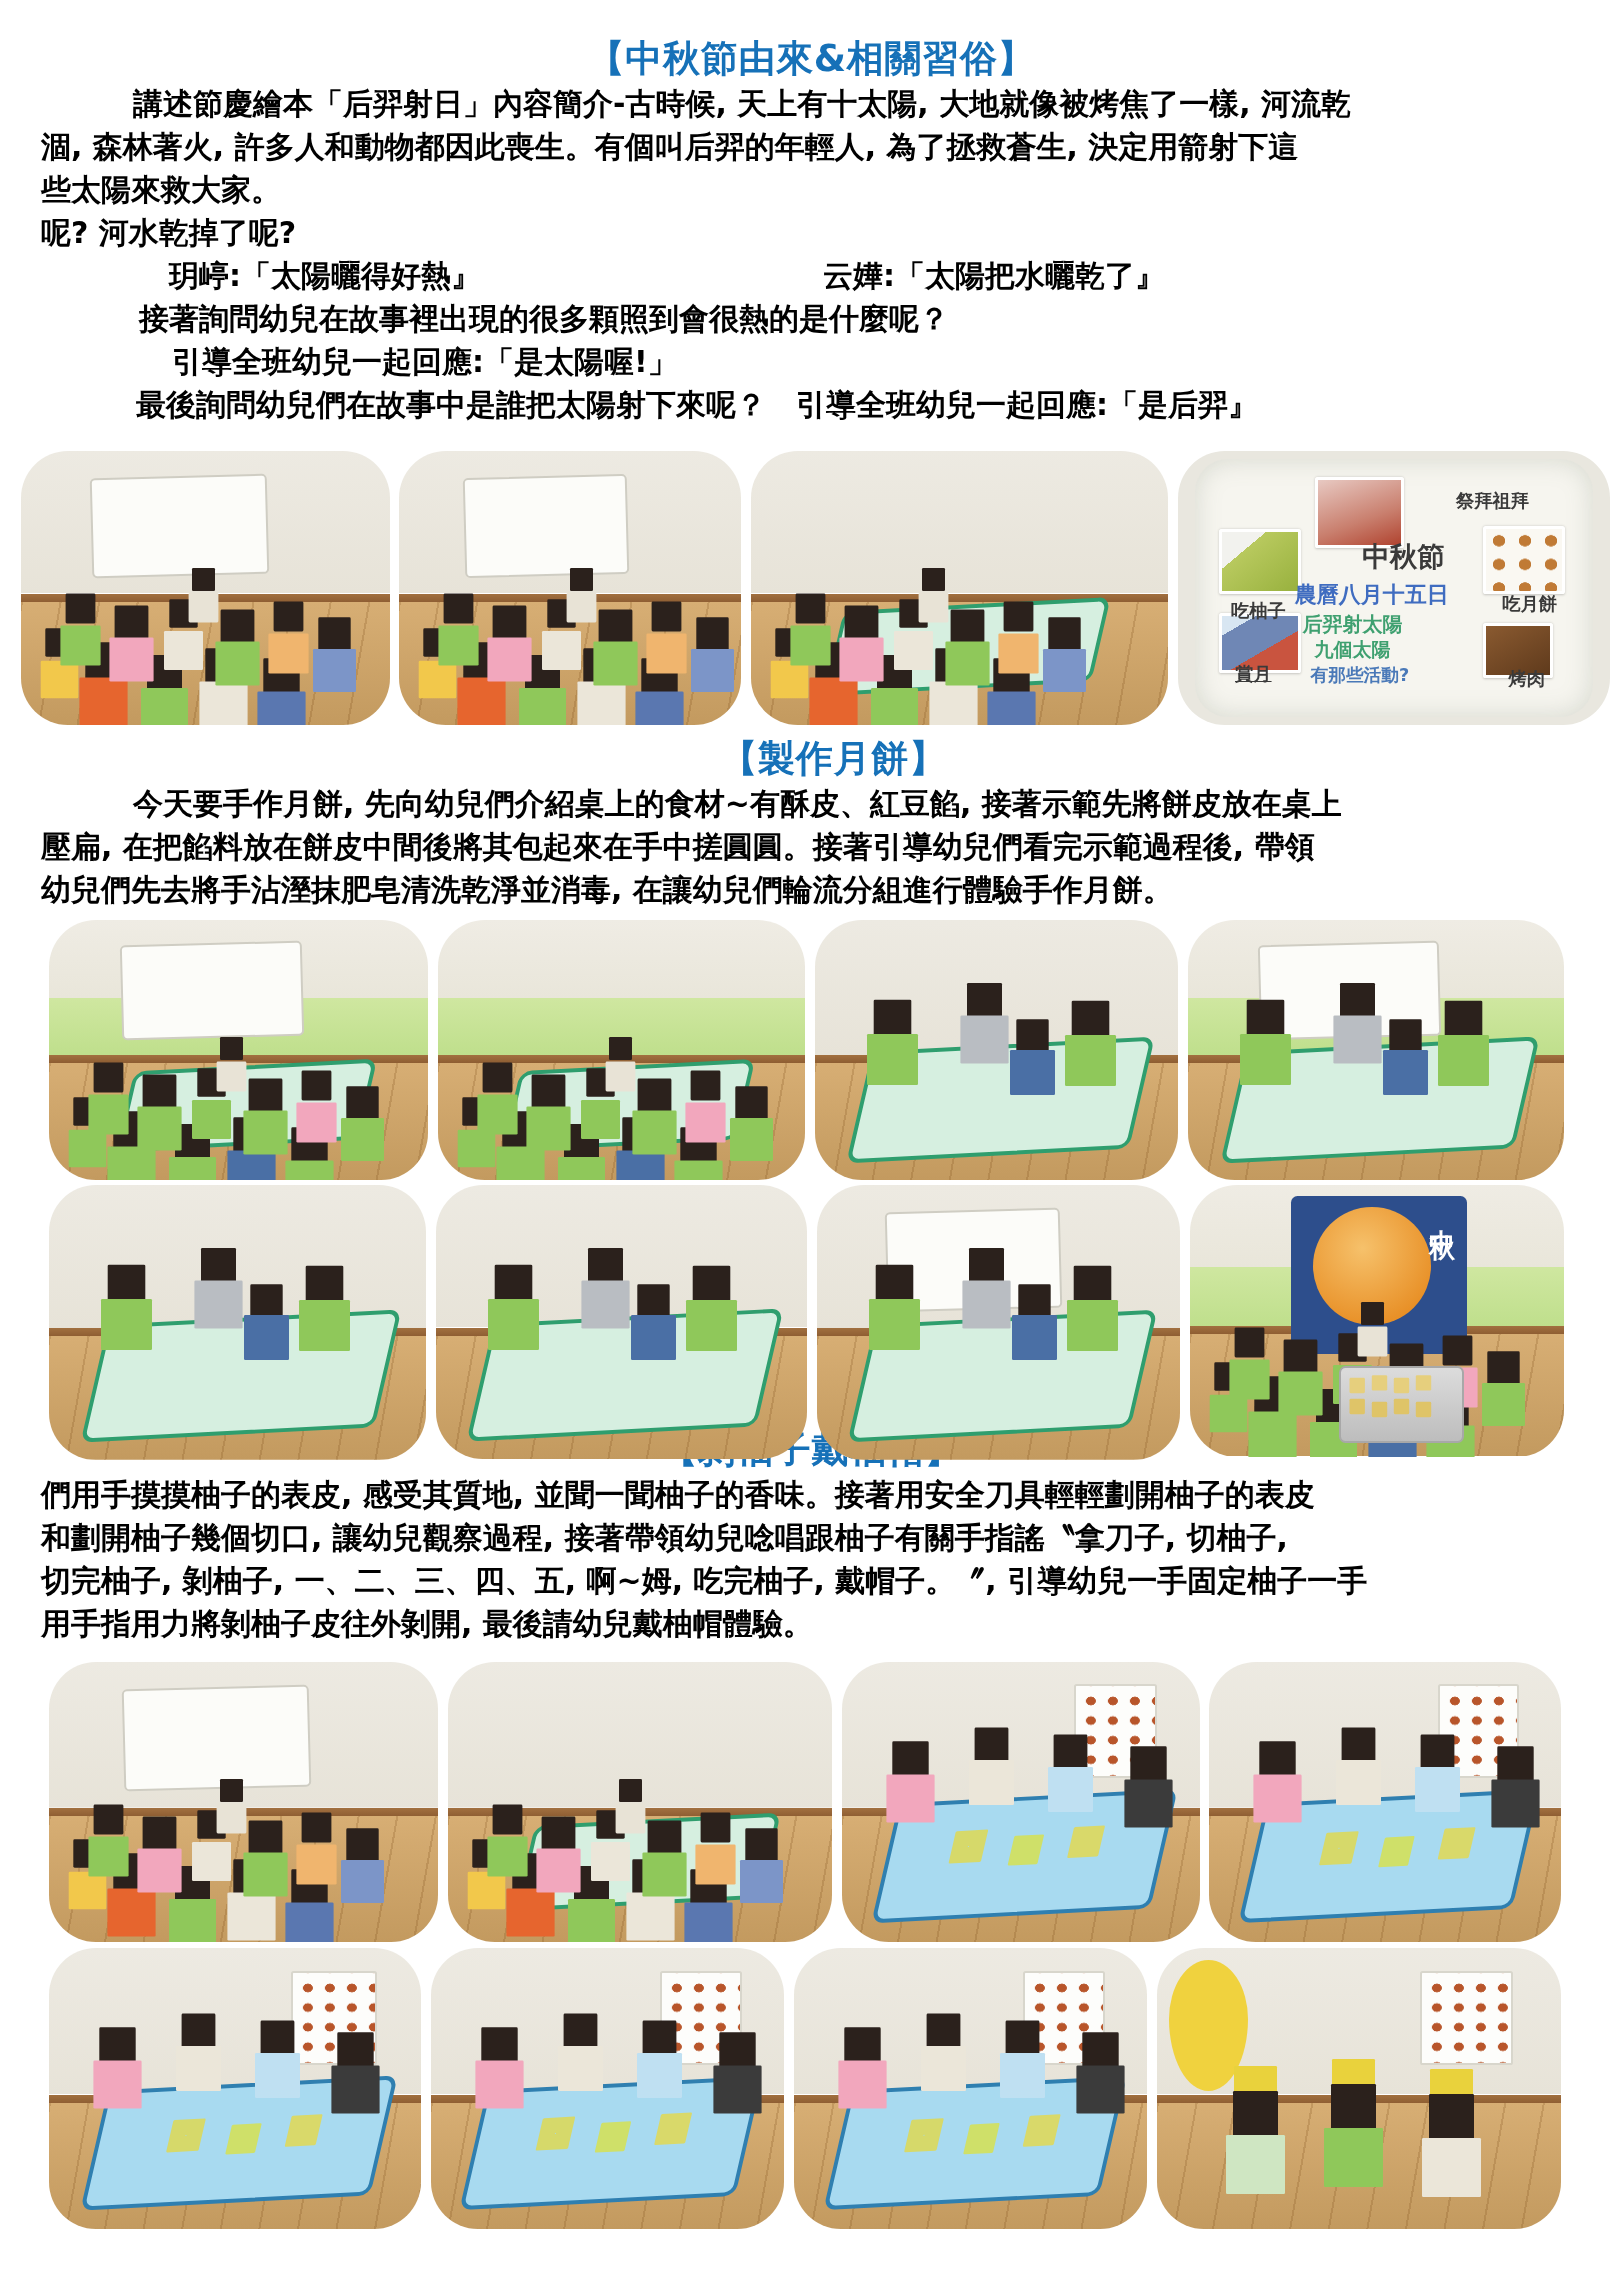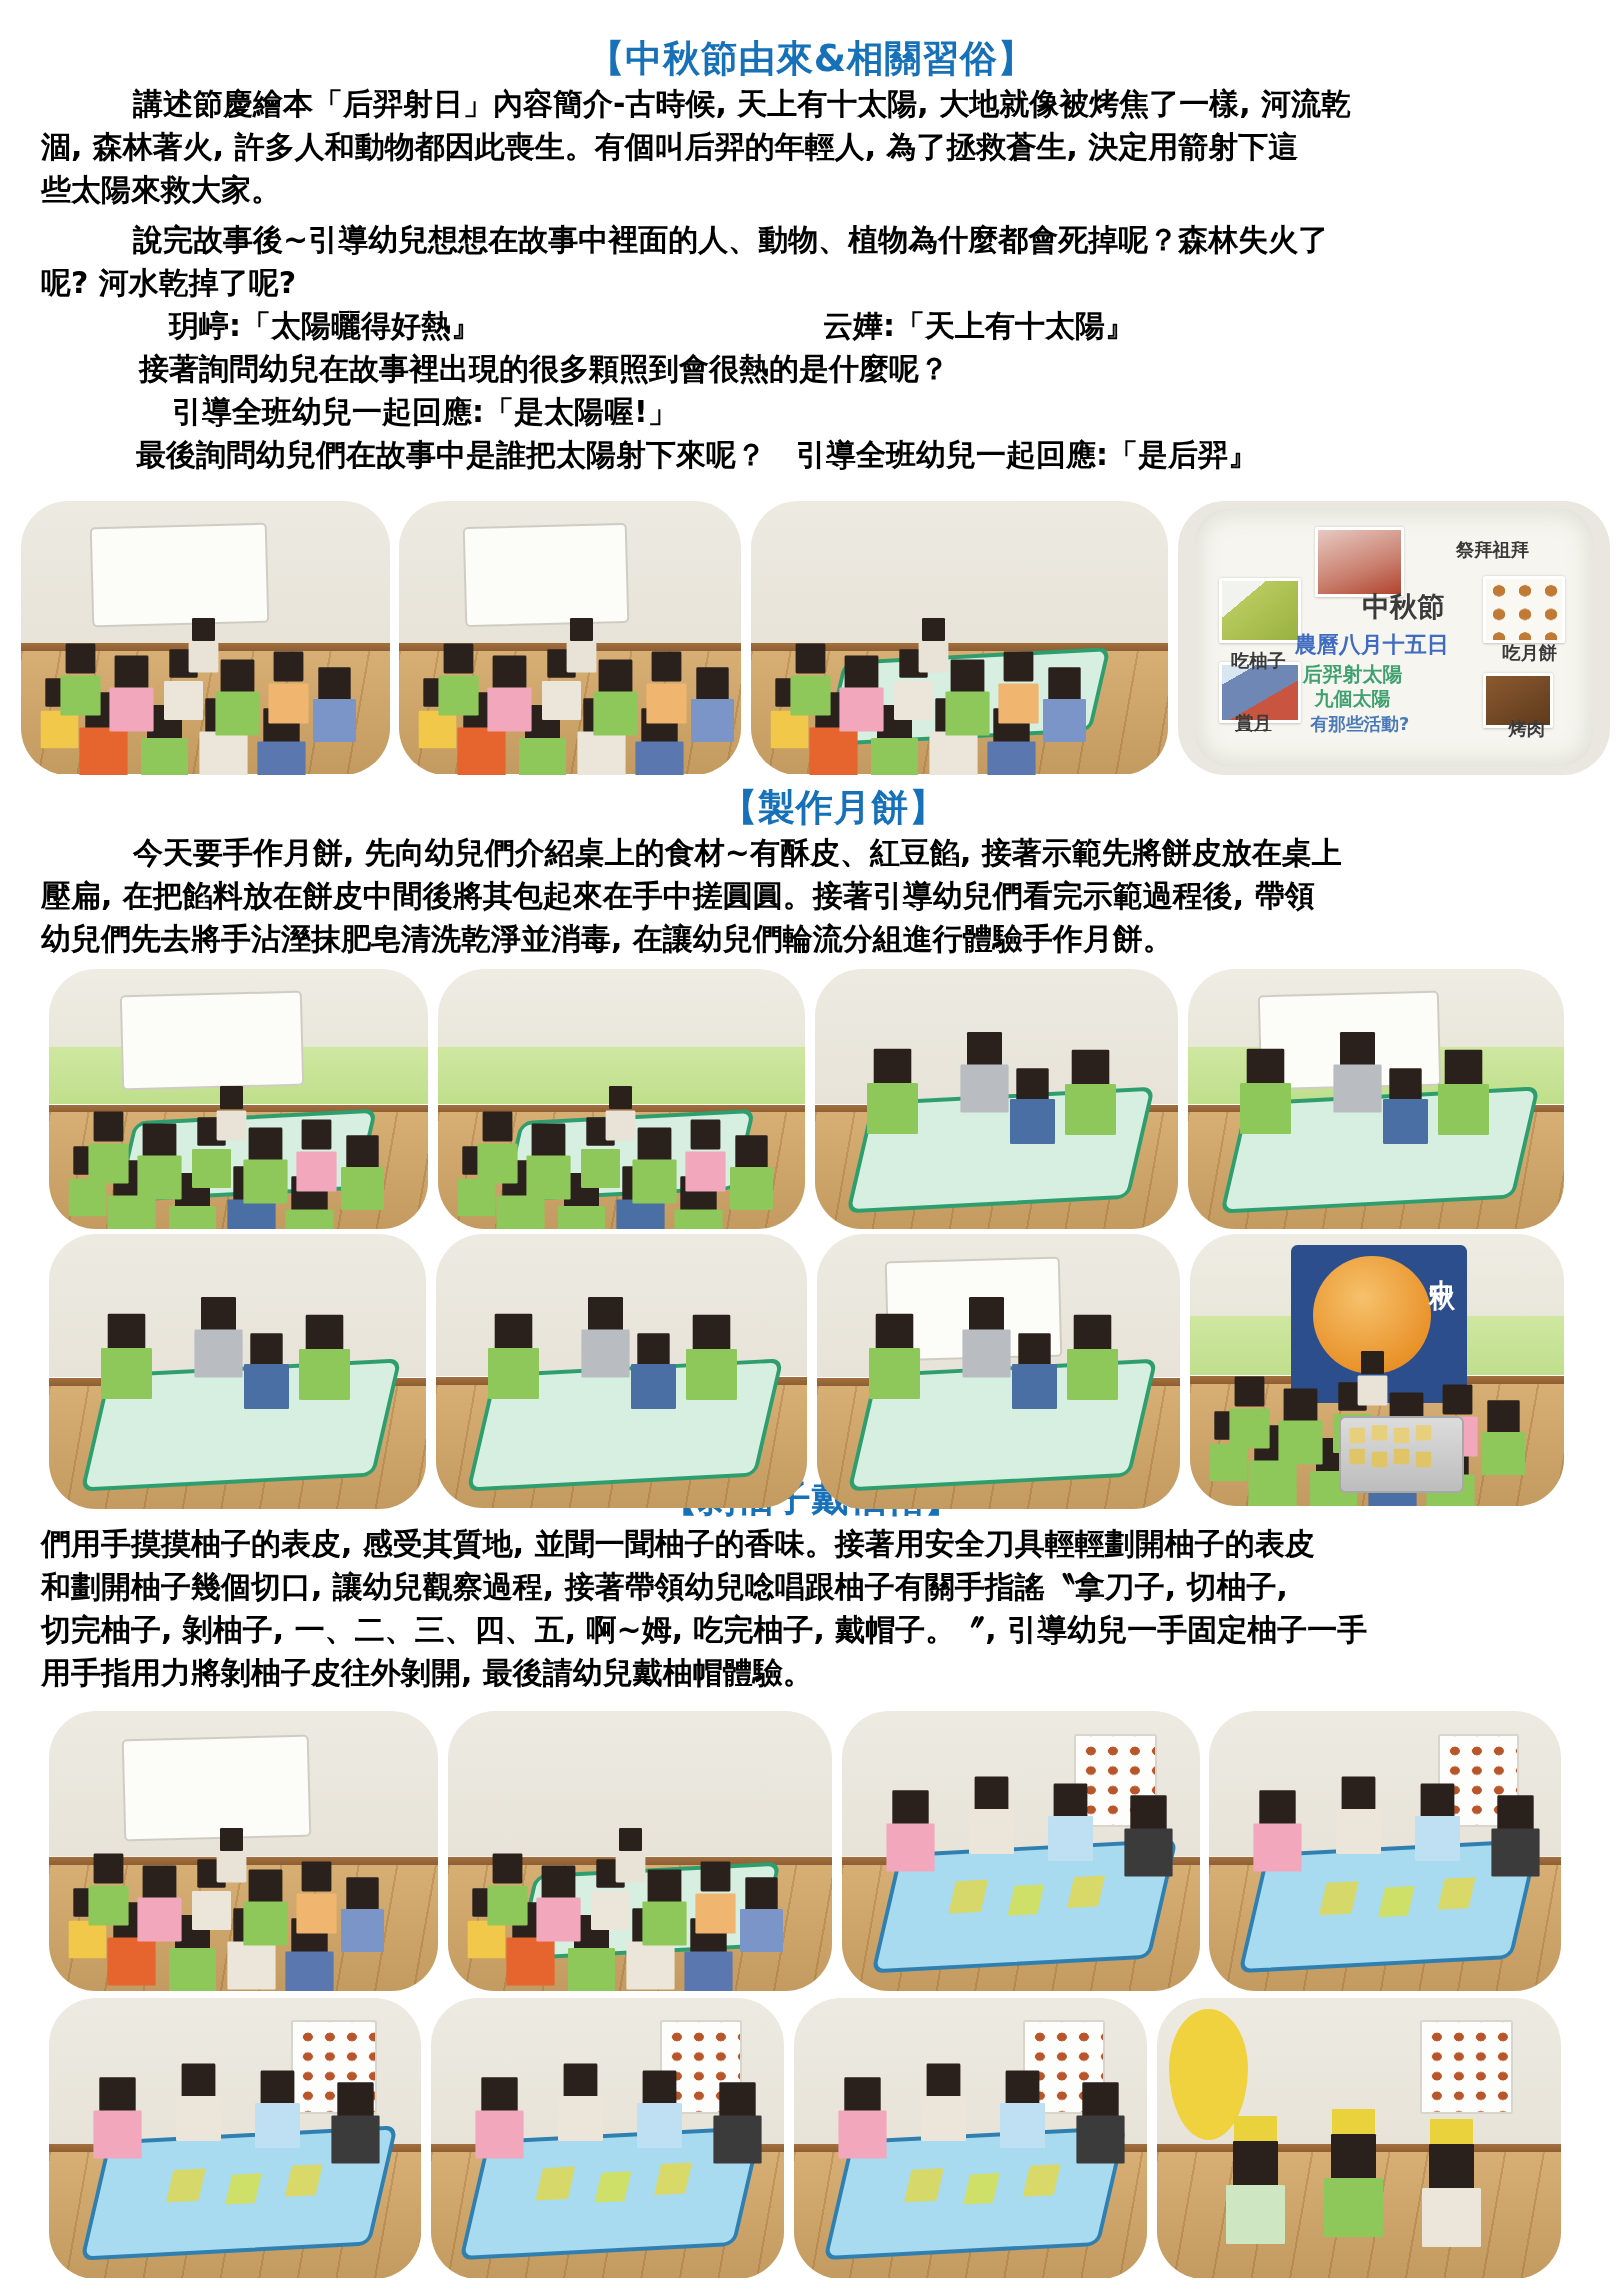--- a/index.html
+++ b/index.html
@@ -137,25 +137,24 @@
 </style>
 </head>
 <body>
 
 <h1 class="sec-title" id="title-story">【中秋節由來&amp;相關習俗】</h1>
 
 <div class="txt">
   <div class="line ind">講述節慶繪本「后羿射日」內容簡介-古時候, 天上有十太陽, 大地就像被烤焦了一樣, 河流乾</div>
   <div class="line">涸, 森林著火, 許多人和動物都因此喪生。有個叫后羿的年輕人, 為了拯救蒼生, 決定用箭射下這</div>
   <div class="line">些太陽來救大家。</div>
-  <div class="line ind p2top">說完故事後~引導幼兒想想在故事中裡面的人、動物、植物為什麼都會死掉呢？森林失火了</div>
   <div class="line">呢?  河水乾掉了呢?</div>
   <div class="line qline">
     <span class="q1">玥嵉:「太陽曬得好熱』</span>
-    <span class="q2">云嬅:「天上有十太陽』</span>
+    <span class="q2">云嬅:「太陽把水曬乾了』</span>
   </div>
   <div class="line f1">接著詢問幼兒在故事裡出現的很多顆照到會很熱的是什麼呢？</div>
   <div class="line f2">引導全班幼兒一起回應:「是太陽喔!」</div>
   <div class="line f3">最後詢問幼兒們在故事中是誰把太陽射下來呢？　引導全班幼兒一起回應:「是后羿』</div>
 </div>
 
 <div class="prow prow-story">
   <figure class="photo" style="--g:565;--h:274px">
     <div class="wb"></div>
     <div class="dot heads c1"></div>

